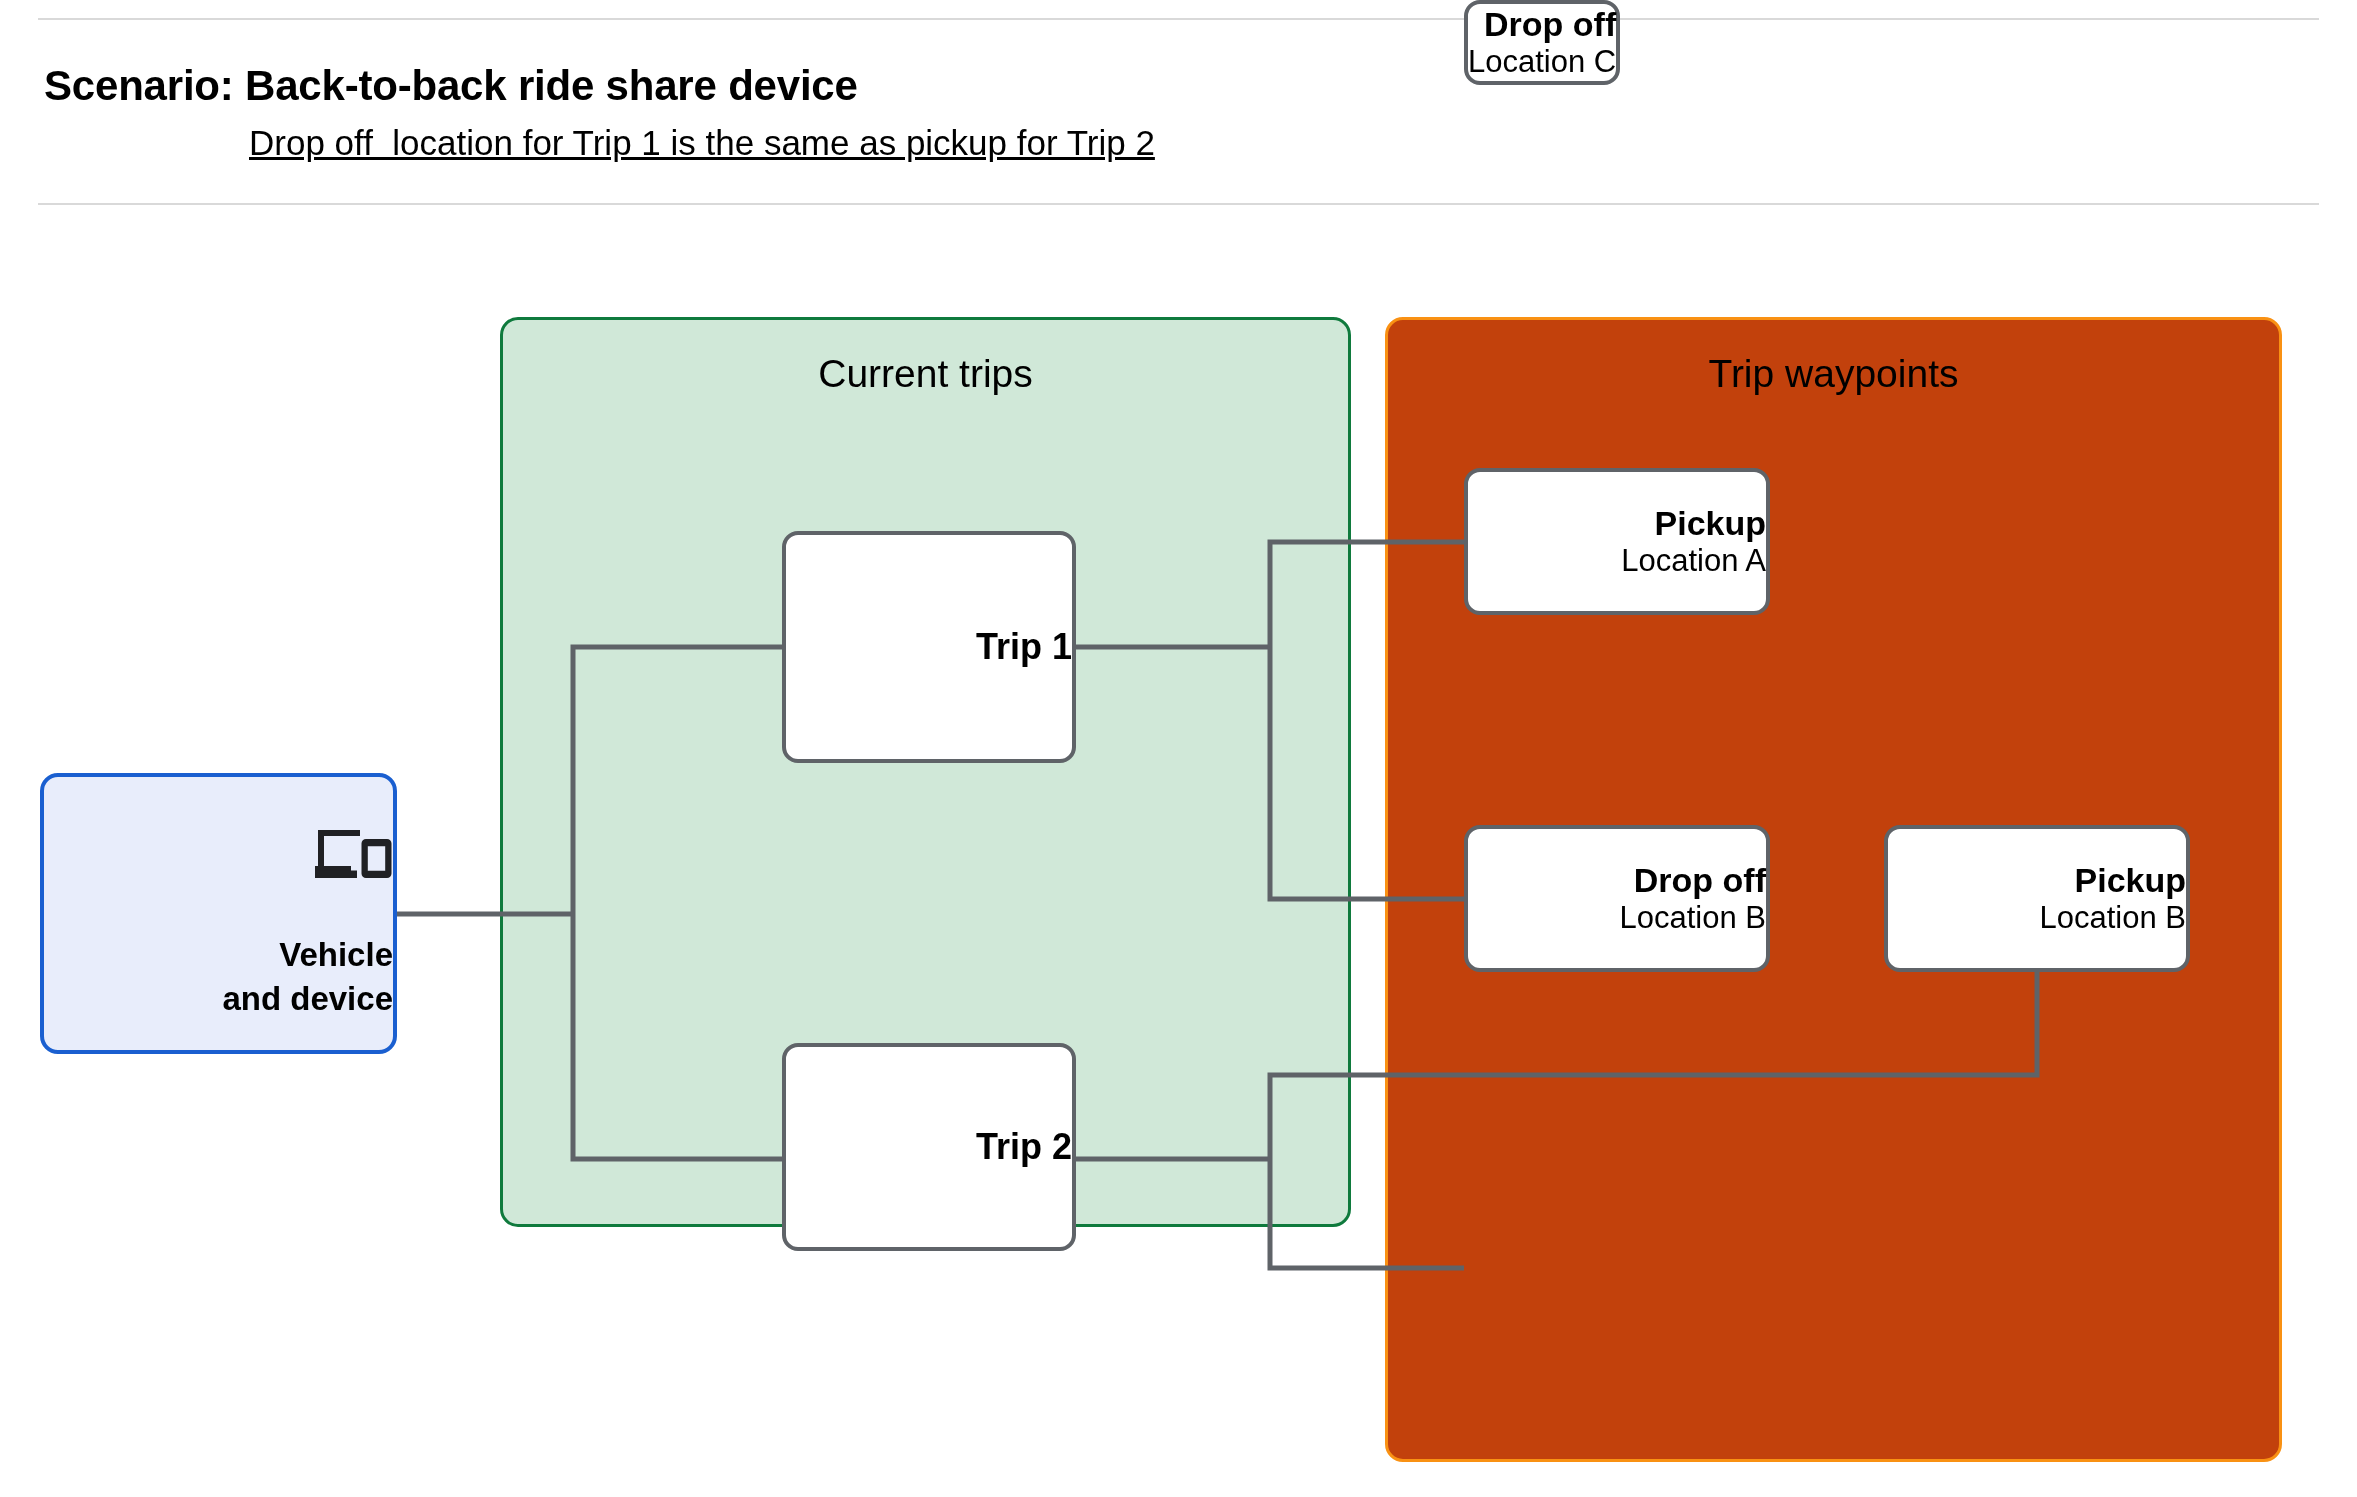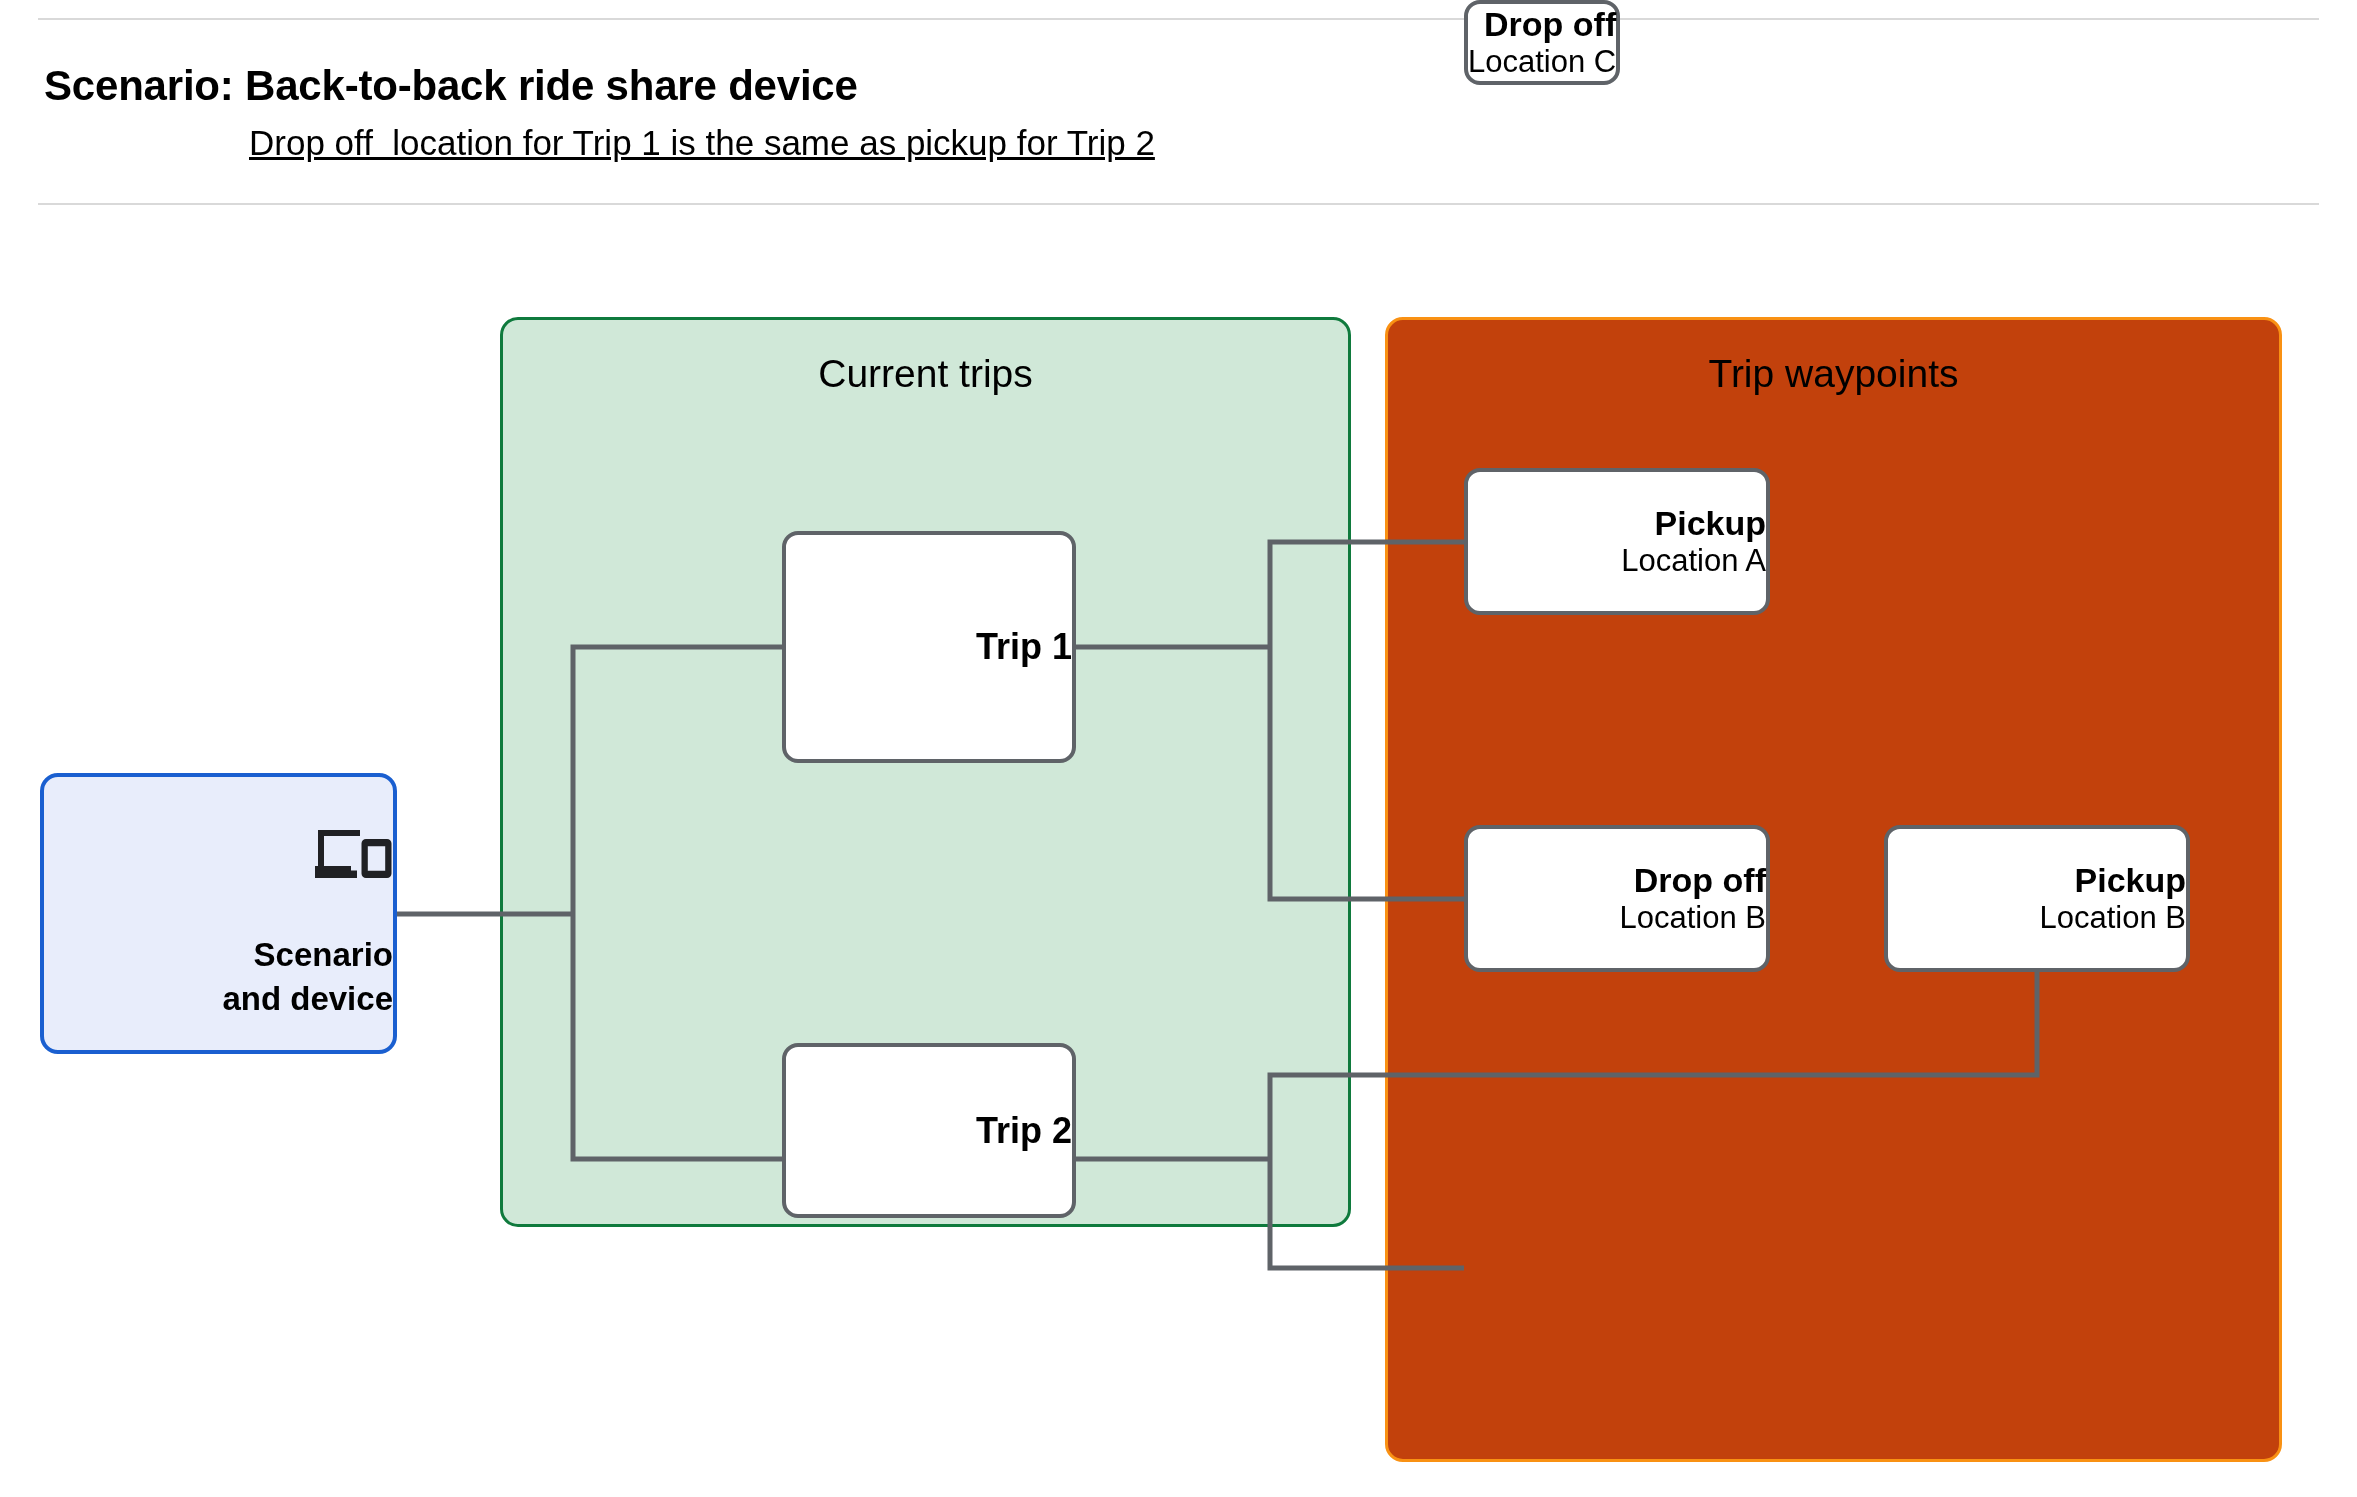--- a/index.html
+++ b/index.html
@@ -146,21 +146,21 @@
   #node-vehicle .vehicle-label {
     font-size: 33px;
     font-weight: bold;
     text-align: center;
     line-height: 1.32;
     color: #000000;
     white-space: pre;
   }
 
   #node-trip-1 { left: 782px; top: 531px; width: 294px; height: 232px; }
-  #node-trip-2 { left: 782px; top: 1043px; width: 294px; height: 175px; }
+  #node-trip-2 { left: 782px; top: 1043px; width: 294px; height: 208px; }
 
   #node-pickup-a   { left: 1464px; top: 468px;  width: 306px; height: 147px; }
   #node-dropoff-b  { left: 1464px; top: 825px;  width: 306px; height: 147px; }
   #node-pickup-b   { left: 1884px; top: 825px;  width: 306px; height: 147px; }
   #node-dropoff-c  { left: 1464px; top": 0;     width: 306px; height: 147px; }
   #node-dropoff-c  { left: 1464px; top: 1194px; width: 306px; height: 147px; }
 </style>
 </head>
 <body>
 
@@ -190,21 +190,21 @@
   <path d="M 1270 1159 V 1075 H 2037 V 972"></path>
   <path d="M 1270 1159 V 1268 H 1464"></path>
 </svg>
 
 <div class="node" id="node-vehicle">
   <svg id="devices-icon" viewBox="0 0 26 20" fill="#202124">
     <path d="M1 1 h14 v2 H3 v10 h9 v2 H0 v-2 h1z"></path>
     <rect x="0" y="14.5" width="14" height="2.5"></rect>
     <path d="M17 4 h7 a1.5 1.5 0 0 1 1.5 1.5 v10 a1.5 1.5 0 0 1 -1.5 1.5 h-7 a1.5 1.5 0 0 1 -1.5 -1.5 v-10 a1.5 1.5 0 0 1 1.5 -1.5 z m0.6 2.4 v8.2 h5.8 v-8.2 z"></path>
   </svg>
-  <div class="vehicle-label">Scenario</div>
+  <div class="vehicle-label">Vehicle</div>
   <div class="vehicle-label">and device</div>
 </div>
 
 <div class="node" id="node-trip-1">
   <div class="trip-label">Trip 1</div>
 </div>
 
 <div class="node" id="node-trip-2">
   <div class="trip-label">Trip 2</div>
 </div>

